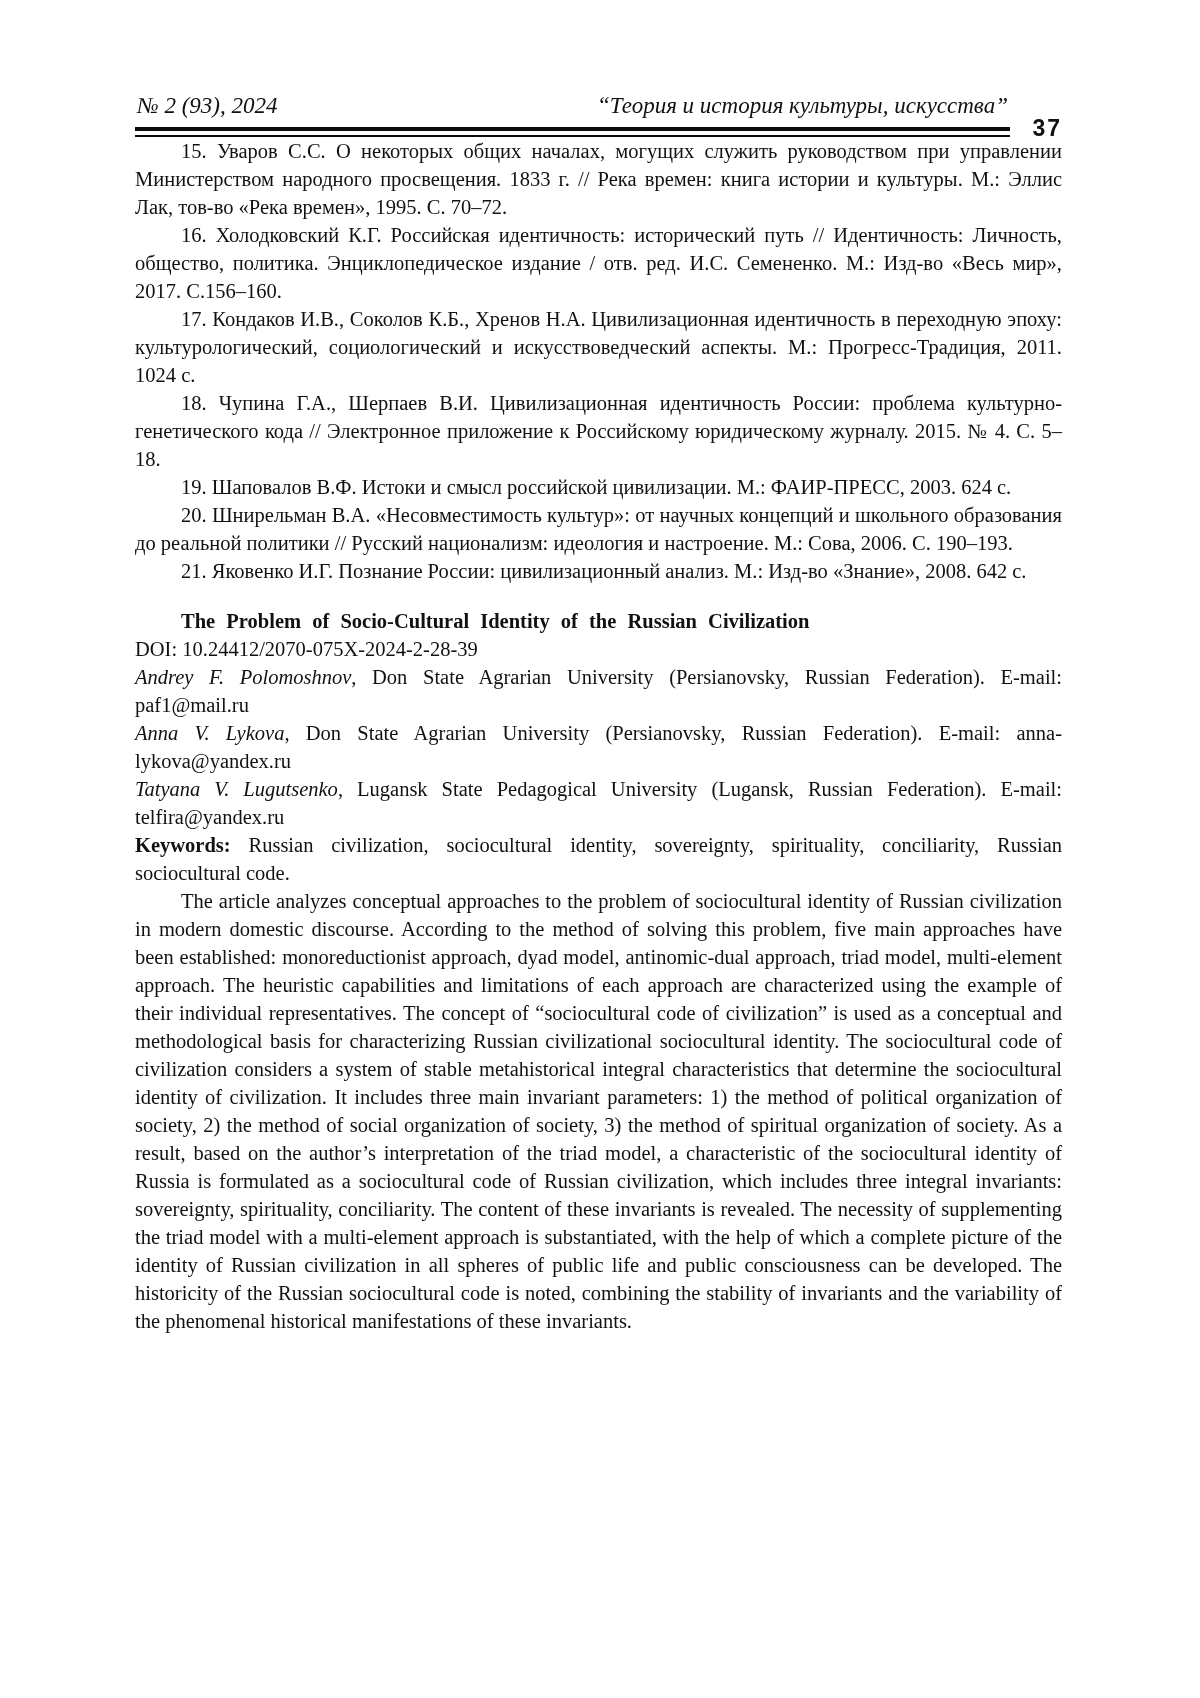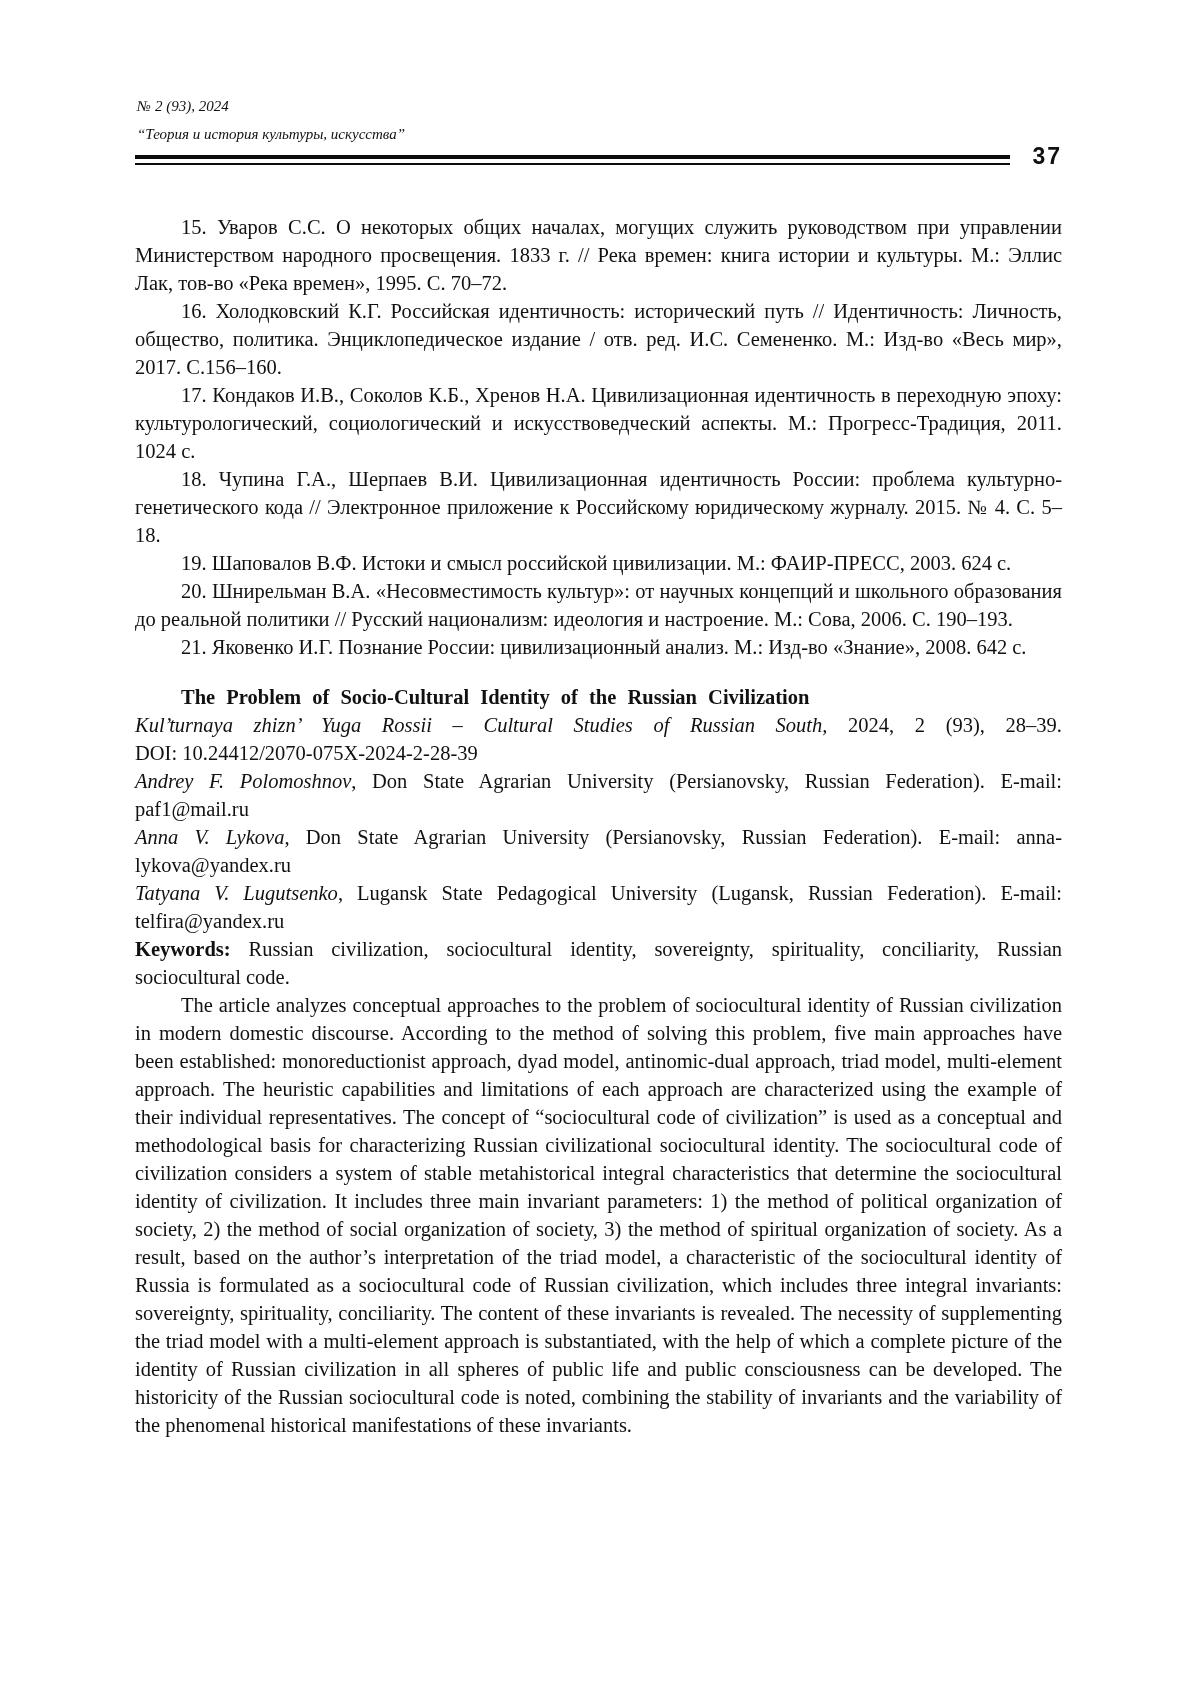--- a/index.html
+++ b/index.html
@@ -14,45 +14,44 @@
     box-sizing: border-box;
     padding: 92px 138px 0 135px;
     overflow: hidden;
   }
   
   .header { display: flex; align-items: flex-end; }
   .header-main { flex: 1 1 auto; }
   .header-texts {
     display: flex;
     justify-content: space-between;
-    align-items: flex-start;
+    align-items: center;
     font-style: italic;
-    font-size: 15px;
+    font-size: 23px;
     padding: 0 2px 0 2px;
-    flex-direction: column;
   }
   .double-rule {
     margin-top: 7px;
     height: 4px;
     border-top: 4.5px solid #0b0b0b;
     border-bottom: 2px solid #0b0b0b;
   }
   .page-number {
     flex: 0 0 auto;
     width: 52px;
     text-align: right;
     font-family: "Liberation Sans", sans-serif;
     font-weight: bold;
     font-size: 23px;
     letter-spacing: 2px;
     line-height: 1;
     transform: translateY(3px);
   }
   
-  .refs { margin-top: 48px; }
+  .refs { }
   .refs p {
     margin: 0;
     text-align: justify;
     text-indent: 46px;
   }
   .article-info { margin-top: 22px; }
   .article-info p { margin: 0; text-align: justify; }
   .title-en {
     font-weight: bold;
     text-indent: 46px;
@@ -91,21 +90,20 @@
       <p>16. Холодковский К.Г. Российская идентичность: исторический путь // Идентичность: Личность, общество, политика. Энциклопедическое издание / отв. ред. И.С. Семененко. М.: Изд-во «Весь мир», 2017. С.156–160.</p>
       <p>17. Кондаков И.В., Соколов К.Б., Хренов Н.А. Цивилизационная идентичность в переходную эпоху: культурологический, социологический и искусствоведческий аспекты. М.: Прогресс-Традиция, 2011. 1024 с.</p>
       <p>18. Чупина Г.А., Шерпаев В.И. Цивилизационная идентичность России: проблема культурно-генетического кода // Электронное приложение к Российскому юридическому журналу. 2015. № 4. С. 5–18.</p>
       <p>19. Шаповалов В.Ф. Истоки и смысл российской цивилизации. М.: ФАИР-ПРЕСС, 2003. 624 с.</p>
       <p>20. Шнирельман В.А. «Несовместимость культур»: от научных концепций и школьного образования до реальной политики // Русский национализм: идеология и настроение. М.: Сова, 2006. С. 190–193.</p>
       <p>21. Яковенко И.Г. Познание России: цивилизационный анализ. М.: Изд-во «Знание», 2008. 642 с.</p>
     </section>
 
     <section class="article-info">
       <p class="title-en">The Problem of Socio-Cultural Identity of the Russian Civilization</p>
-      <p class="citation"><span class="it">Kul’turnaya zhizn’ Yuga Rossii – Cultural Studies of Russian South,</span><span> 2024, 2 (93), 28–39.</span></p>
       <p>DOI: 10.24412/2070-075X-2024-2-28-39</p>
       <p><span class="it">Andrey F. Polomoshnov</span><span>, Don State Agrarian University (Persianovsky, Russian Federation). E-mail: paf1@mail.ru</span></p>
       <p><span class="it">Anna V. Lykova</span><span>, Don State Agrarian University (Persianovsky, Russian Federation). E-mail: anna-lykova@yandex.ru</span></p>
       <p><span class="it">Tatyana V. Lugutsenko</span><span>, Lugansk State Pedagogical University (Lugansk, Russian Federation). E-mail: telfira@yandex.ru</span></p>
       <p><span class="bold">Keywords:</span><span> Russian civilization, sociocultural identity, sovereignty, spirituality, conciliarity, Russian sociocultural code.</span></p>
     </section>
 
     <section class="abstract">
       <p>The article analyzes conceptual approaches to the problem of sociocultural identity of Russian civilization in modern domestic discourse. According to the method of solving this problem, five main approaches have been established: monoreductionist approach, dyad model, antinomic-dual approach, triad model, multi-element approach. The heuristic capabilities and limitations of each approach are characterized using the example of their individual representatives. The concept of “sociocultural code of civilization” is used as a conceptual and methodological basis for characterizing Russian civilizational sociocultural identity. The sociocultural code of civilization considers a system of stable metahistorical integral characteristics that determine the sociocultural identity of civilization. It includes three main invariant parameters: 1) the method of political organization of society, 2) the method of social organization of society, 3) the method of spiritual organization of society. As a result, based on the author’s interpretation of the triad model, a characteristic of the sociocultural identity of Russia is formulated as a sociocultural code of Russian civilization, which includes three integral invariants: sovereignty, spirituality, conciliarity. The content of these invariants is revealed. The necessity of supplementing the triad model with a multi-element approach is substantiated, with the help of which a complete picture of the identity of Russian civilization in all spheres of public life and public consciousness can be developed. The historicity of the Russian sociocultural code is noted, combining the stability of invariants and the variability of the phenomenal historical manifestations of these invariants.</p>
     </section>

